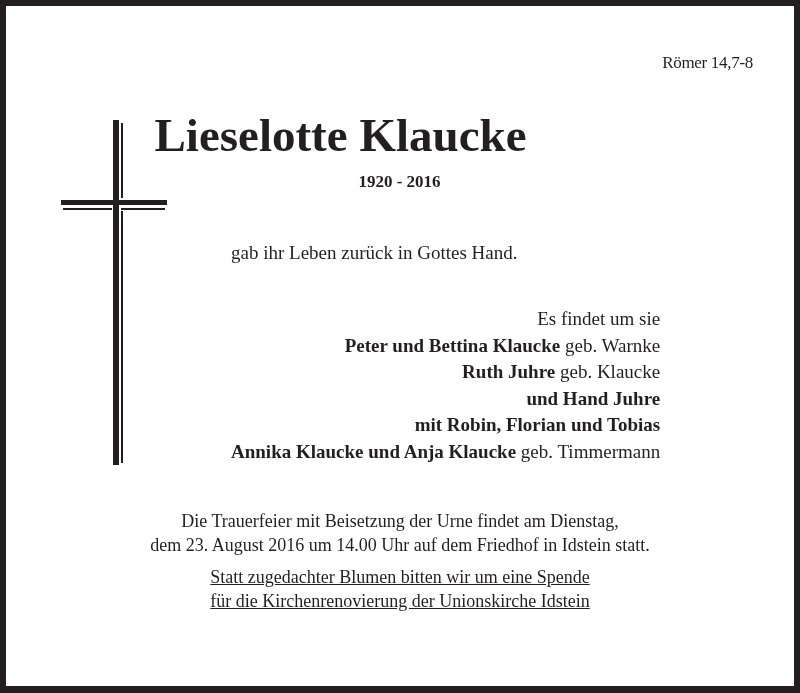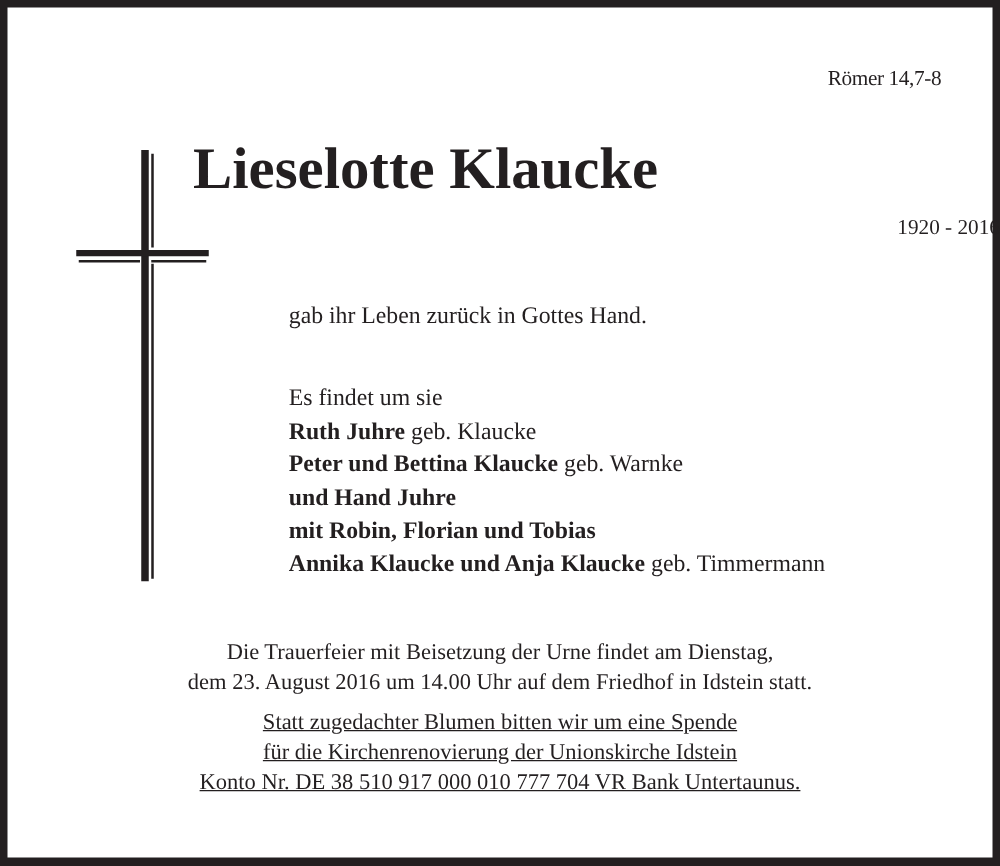--- a/index.html
+++ b/index.html
@@ -10,39 +10,39 @@
     overflow: hidden;
     font-family: "Liberation Serif", "DejaVu Serif", serif;
     color: #231f20;
   }
   .page {
     position: absolute;
     left: 6px; top: 6px;
     width: 788px; height: 680px;
     background: #ffffff;
   }
-  .abs { position: absolute; white-space: nowrap; }
+  .abs { position: absolute; white-space: nowrap; text-align: right; }
   .bible-ref {
     right: 47px; top: 53px;
     font-size: 17px;
     letter-spacing: -0.3px;
   }
   .name {
     left: 0; width: 682px; text-align: center;
     top: 108px;
     font-size: 47px;
     font-weight: bold;
     padding-left: 0;
   }
   .name-inner { display: inline-block; margin-left: -1px; }
   .dates {
-    left: 0; width: 800px; text-align: right;
+    left: 0; width: 800px; text-align: center;
     top: 172px;
     font-size: 17px;
-    font-weight: normal;
+    font-weight: bold;
   }
   .dates span { margin-left: -1px; }
   .subtitle {
     left: 231px; top: 242px;
     font-size: 19px;
   }
   .mourners {
     left: 231px; top: 306px;
     font-size: 19px;
     line-height: 26.5px;
@@ -94,29 +94,28 @@
 </div>
 
 <div class="abs dates">
   <span>1920 - 2016</span>
 </div>
 
 <div class="abs subtitle">gab ihr Leben zurück in Gottes Hand.</div>
 
 <div class="abs mourners">
   <span class="line">Es findet um sie</span>
+  <span class="line"><b>Peter und Bettina Klaucke</b><span> geb. Warnke</span></span>
   <span class="line"><b>Ruth Juhre</b><span> geb. Klaucke</span></span>
-  <span class="line"><b>Peter und Bettina Klaucke</b><span> geb. Warnke</span></span>
   <span class="line"><b>und Hand Juhre</b><span></span></span>
   <span class="line"><b>mit Robin, Florian und Tobias</b><span></span></span>
   <span class="line"><b>Annika Klaucke und Anja Klaucke</b><span> geb. Timmermann</span></span>
 </div>
 
 <div class="abs service">
   <span class="centered-line">Die Trauerfeier mit Beisetzung der Urne findet am Dienstag,</span>
   <span class="centered-line">dem 23. August 2016 um 14.00 Uhr auf dem Friedhof in Idstein statt.</span>
 </div>
 
 <div class="abs donation">
   <span class="centered-line">Statt zugedachter Blumen bitten wir um eine Spende</span>
   <span class="centered-line">für die Kirchenrenovierung der Unionskirche Idstein</span>
-  <span class="centered-line">Konto Nr. DE 38 510 917 000 010 777 704 VR Bank Untertaunus.</span>
 </div>
 
 </body></html>

